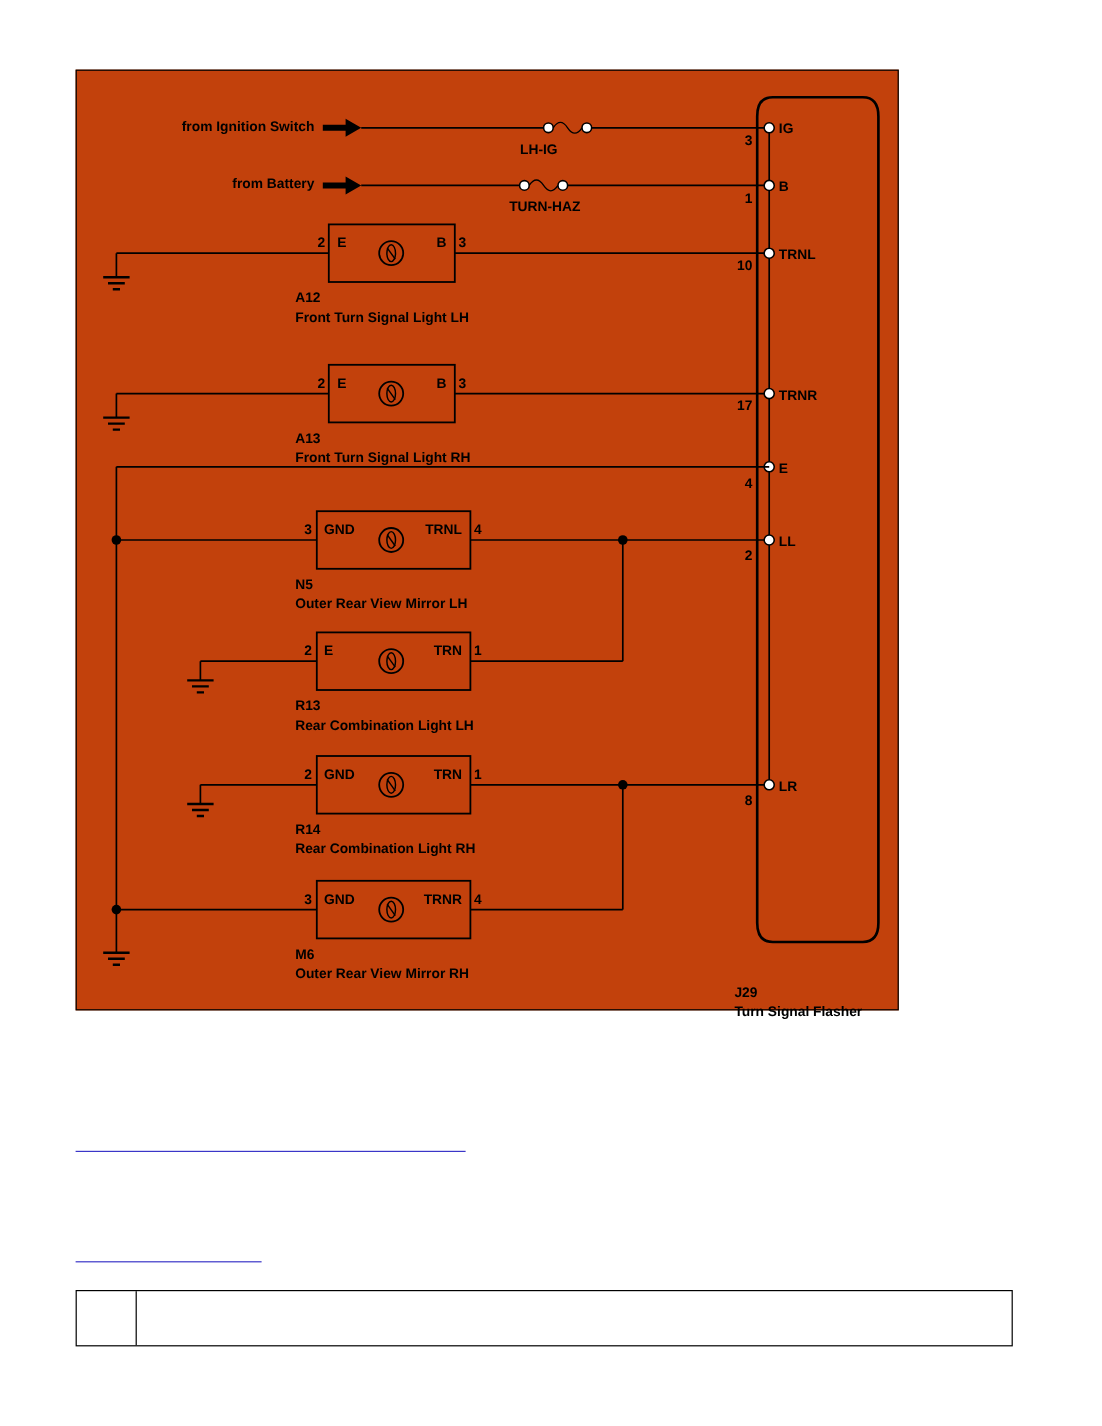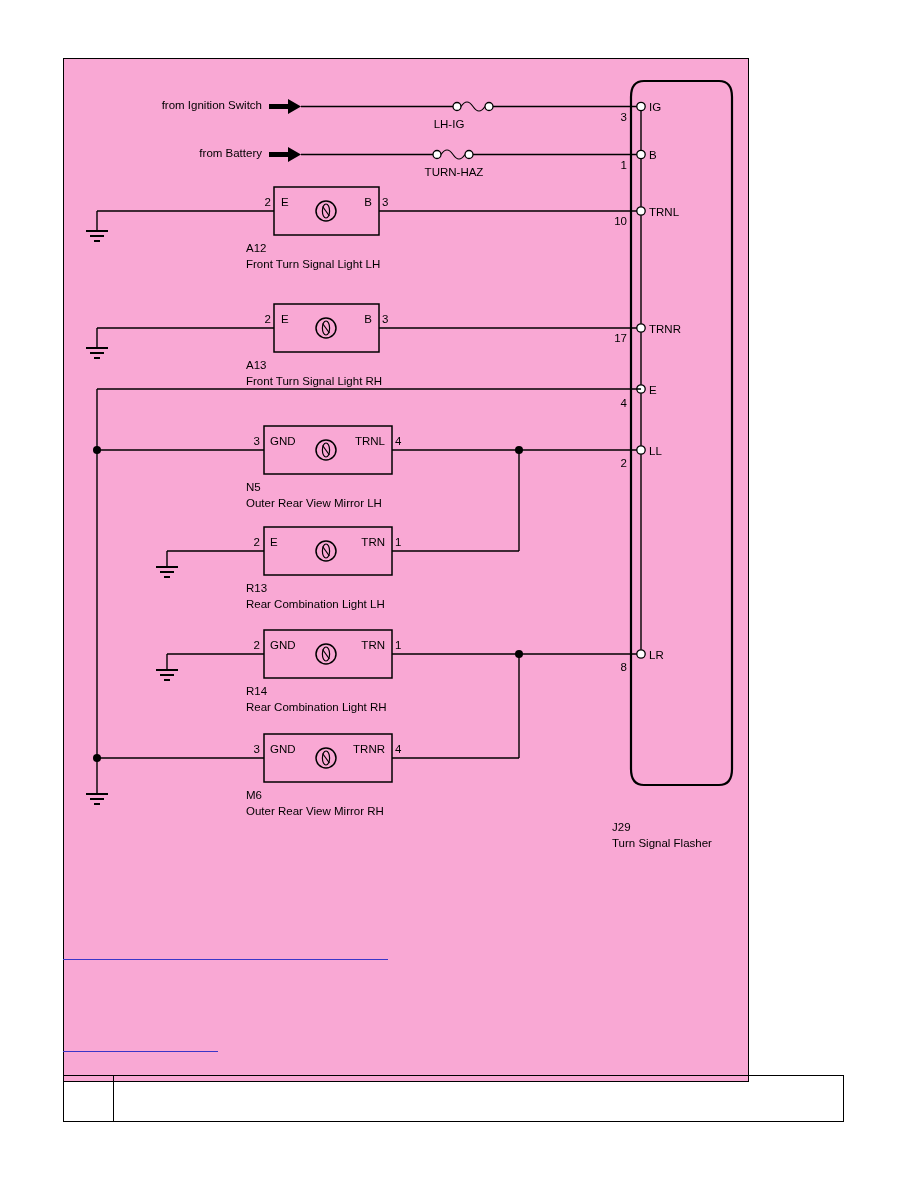--- a/index.html
+++ b/index.html
@@ -13,24 +13,25 @@
     position: relative;
     font-family: "Liberation Sans", sans-serif;
     color: #000000;
     overflow: hidden;
   }
   #diagram-frame {
     position: absolute;
     left: 63px;
     top: 58px;
     width: 686px;
-    height: 1024px;
+    height: 784px;
     border: 1px solid #000;
     box-sizing: border-box;
-    background: #f9a8d4;
+    background: #c2410c;
+    font-weight: bold;
   }
   svg.schematic {
     position: absolute;
     left: 0;
     top: 0;
   }
   .lbl {
     font-family: "Liberation Sans", sans-serif;
     font-size: 11.5px;
     fill: #000;

